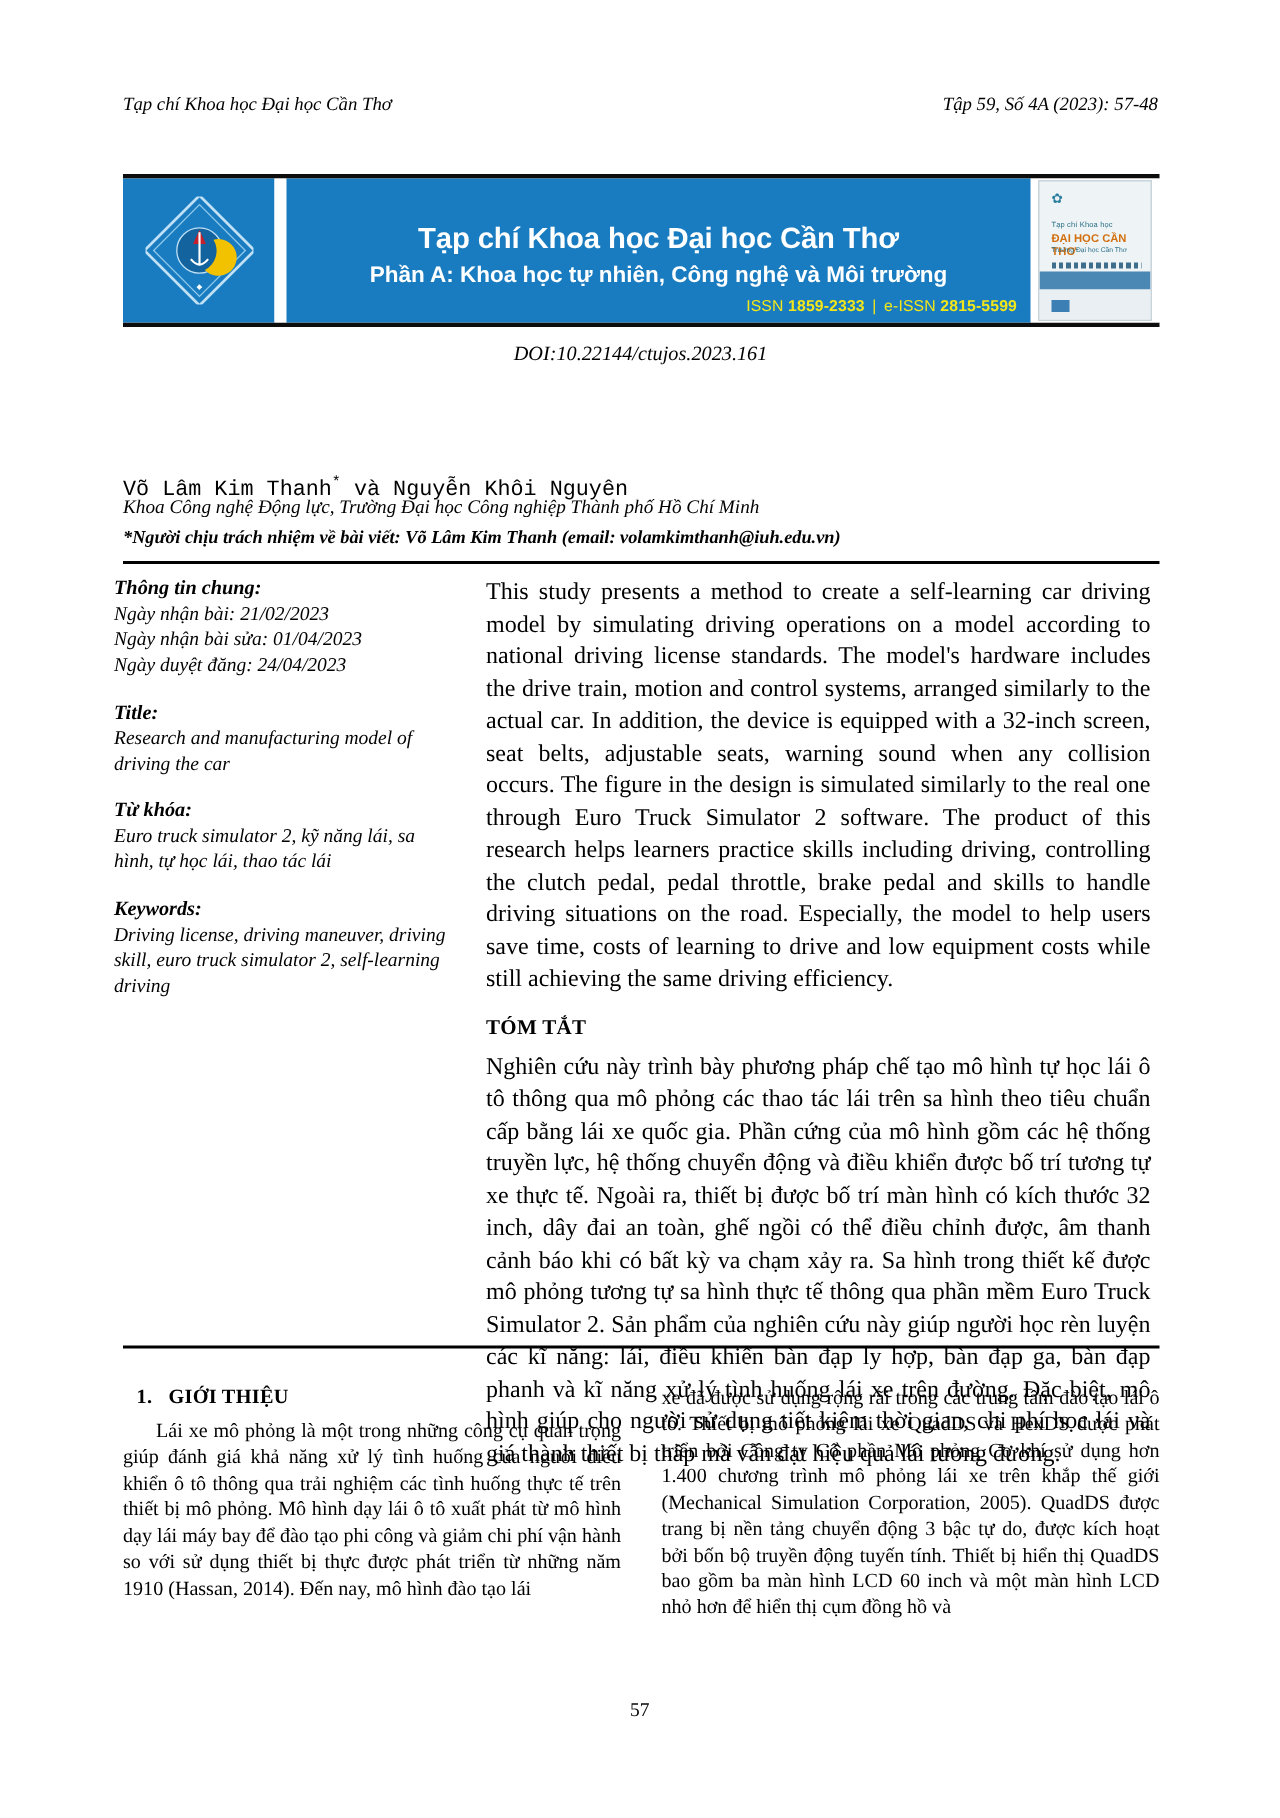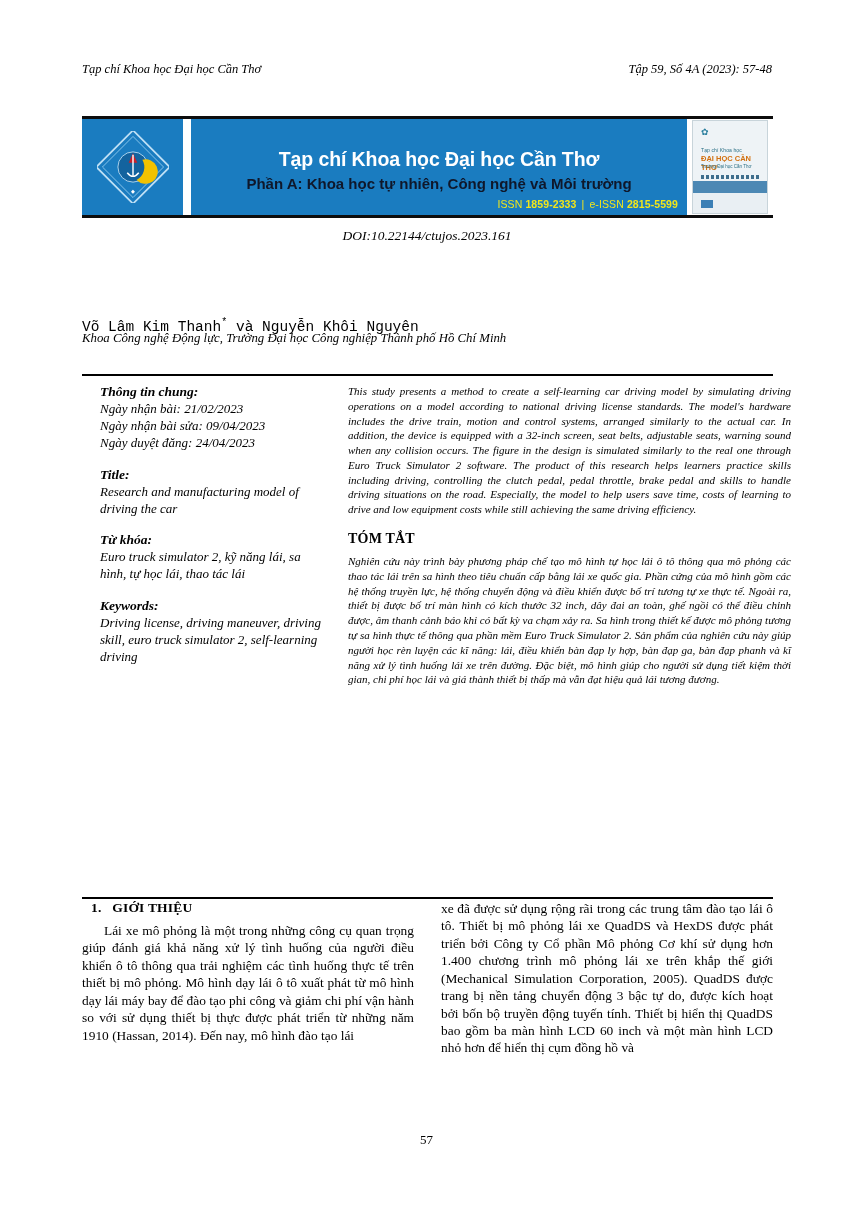--- a/index.html
+++ b/index.html
@@ -47,21 +47,21 @@
   .banner-title {
     color: #ffffff;
     font-family: "Liberation Sans", sans-serif;
     font-weight: bold;
     font-size: 19.5px;
     text-align: center;
     letter-spacing: -0.1px;
     margin-top: 6px;
   }
   .banner-subtitle {
-    color: #0f172a;
+    color: #ffffff;
     font-family: "Liberation Sans", sans-serif;
     font-weight: bold;
     font-size: 15px;
     text-align: center;
     margin-top: 4px;
   }
   .banner-issn {
     position: absolute;
     right: 9px; bottom: 5px;
     font-family: "Liberation Sans", sans-serif;
@@ -169,50 +169,50 @@
     border-top: 2.5px solid #000;
   }
   .rule-bottom {
     position: absolute; left: 82px; top: 897px; width: 691px;
     border-top: 2.5px solid #000;
   }
 
   
   .abs-wrap {
     position: absolute;
-    left: 100px; top: 384px; width: 691px; height: 510px;
+    left: 76px; top: 384px; width: 691px; height: 510px;
     display: flex;
   }
   .abs-left { width: 238px; padding-right: 14px; }
   .abs-right { flex: 1; padding-left: 10px; }
 
   .meta-h {
     font-weight: bold; font-style: italic;
     font-size: 13.5px; margin: 0 0 1px 0;
   }
   .meta-p {
     font-style: italic; font-size: 13px;
     line-height: 1.30; margin: 0;
   }
   .meta-gap { height: 15px; }
 
   .sec-h {
     font-weight: bold; font-size: 14px;
     margin: 0 0 7px 0; letter-spacing: .2px;
   }
   .sec-body {
-    font-style: italic; font-size: 11px;
+    font-size: 16px;
     line-height: 1.345; text-align: justify; margin: 0;
   }
   .sec-gap { height: 14px; }
 
   
   .cols {
     position: absolute;
-    left: 82px; top: 900px; width: 691px; height: 185px;
+    left: 82px; top: 923px; width: 691px; height: 185px;
     display: flex;
     gap: 27px;
   }
   .col { width: 332px; }
   .col-h {
     font-weight: bold; font-size: 13.5px;
     margin: 0 0 6px 0; padding-left: 22px;
     text-indent: -13px;
     letter-spacing: .2px;
   }
@@ -285,29 +285,30 @@
     </div>
   </div>
 
   <div class="doi">DOI:10.22144/ctujos.2023.161</div>
 
 
   <div class="authors">
     <span>Võ Lâm Kim Thanh</span><sup>*</sup><span> và Nguyễn Khôi Nguyên</span>
   </div>
   <div class="affil">Khoa Công nghệ Động lực, Trường Đại học Công nghiệp Thành phố Hồ Chí Minh</div>
+  <div class="corr">*Người chịu trách nhiệm về bài viết: Võ Lâm Kim Thanh (email: volamkimthanh@iuh.edu.vn)</div>
 
   <div class="rule-top"></div>
 
   <div class="abs-wrap">
 
     <div class="abs-left">
       <div class="meta-h">Thông tin chung:</div>
       <p class="meta-p">Ngày nhận bài: 21/02/2023</p>
-      <p class="meta-p">Ngày nhận bài sửa: 09/04/2023</p>
+      <p class="meta-p">Ngày nhận bài sửa: 01/04/2023</p>
       <p class="meta-p">Ngày duyệt đăng: 24/04/2023</p>
 
       <div class="meta-gap"></div>
 
       <div class="meta-h">Title:</div>
       <p class="meta-p">Research and manufacturing model of driving the car</p>
 
       <div class="meta-gap"></div>
 
       <div class="meta-h">Từ khóa:</div>

